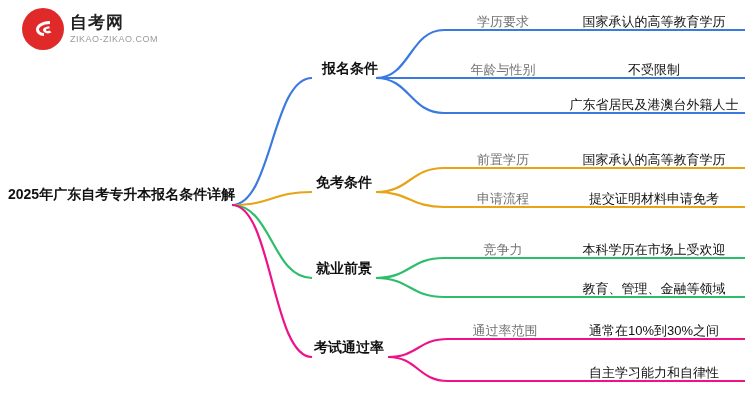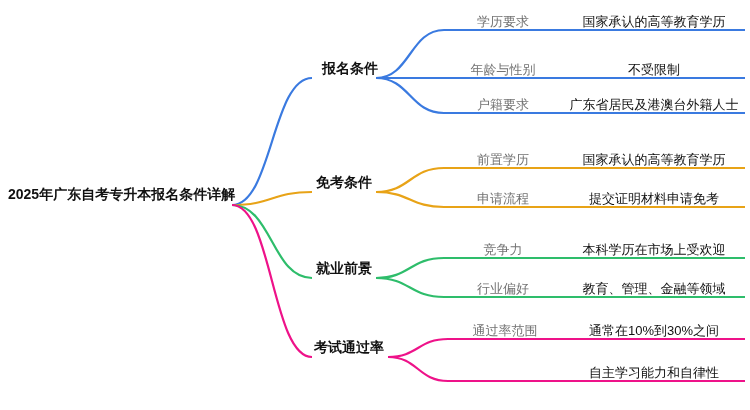--- a/index.html
+++ b/index.html
@@ -130,47 +130,57 @@
     <path d="M444,258 L745,258" fill="none" stroke="#2ebd6b" stroke-width="2.2"></path>
     <path d="M444,297 L745,297" fill="none" stroke="#2ebd6b" stroke-width="2.2"></path>
 
     <path d="M232,205 C272,205 272,357 312,357" fill="none" stroke="#ee1289" stroke-width="2.2"></path>
     <path d="M388,357 C418,357 418,339 448,339" fill="none" stroke="#ee1289" stroke-width="2.2"></path>
     <path d="M388,357 C418,357 418,381 448,381" fill="none" stroke="#ee1289" stroke-width="2.2"></path>
     <path d="M448,339 L745,339" fill="none" stroke="#ee1289" stroke-width="2.2"></path>
     <path d="M448,381 L745,381" fill="none" stroke="#ee1289" stroke-width="2.2"></path>
   </svg>
 
+  <div class="logo-wrap">
+    <div class="logo-mark">
+      <svg width="26" height="26" viewBox="0 0 26 26" xmlns="http://www.w3.org/2000/svg">
+        <path d="M20 5 C11 5 6 9.5 6 13.5 C6 17 9.5 20 14 20 L14 17 C11 17 9 15.4 9 13.5 C9 11.2 12.5 8 20 8 Z" fill="#ffffff"></path>
+        <path d="M19.5 10.5 C15.5 10.5 13 12.2 13 14 C13 15.8 15 17.4 17.8 17.4 C19.4 17.4 20.6 17 21.4 16.3 L19.6 14.6 C19.2 14.9 18.6 15.1 18 15.1 C16.8 15.1 16 14.5 16 13.9 C16 13.1 17.3 12.5 19.5 12.5 Z" fill="#ffffff"></path>
+      </svg>
+    </div>
+    <div class="logo-text">
+      <span class="logo-title">自考网</span>
+      <span class="logo-sub">ZIKAO-ZIKAO.COM</span>
+    </div>
+  </div>
 
   <div class="root-label">2025年广东自考专升本报名条件详解</div>
 
   <div class="branch" style="left:318px; top:60px; width:64px;">报名条件</div>
   <div class="branch" style="left:312px; top:174px; width:64px;">免考条件</div>
   <div class="branch" style="left:312px; top:260px; width:64px;">就业前景</div>
   <div class="branch" style="left:310px; top:339px; width:78px;">考试通过率</div>
 
   <div class="leaf-key" style="left:444px; top:13px; width:118px;">学历要求</div>
   <div class="leaf-val" style="left:562px; top:13px; width:184px;">国家承认的高等教育学历</div>
 
   <div class="leaf-key" style="left:444px; top:61px; width:118px;">年龄与性别</div>
   <div class="leaf-val" style="left:562px; top:61px; width:184px;">不受限制</div>
 
-  <div class="leaf-key" style="left:444px; top:96px; width:118px;">户籍要求</div>
   <div class="leaf-val" style="left:558px; top:96px; width:192px;">广东省居民及港澳台外籍人士</div>
 
   <div class="leaf-key" style="left:444px; top:151px; width:118px;">前置学历</div>
   <div class="leaf-val" style="left:562px; top:151px; width:184px;">国家承认的高等教育学历</div>
 
   <div class="leaf-key" style="left:444px; top:190px; width:118px;">申请流程</div>
   <div class="leaf-val" style="left:562px; top:190px; width:184px;">提交证明材料申请免考</div>
 
   <div class="leaf-key" style="left:444px; top:241px; width:118px;">竞争力</div>
   <div class="leaf-val" style="left:562px; top:241px; width:184px;">本科学历在市场上受欢迎</div>
 
-  <div class="leaf-key" style="left:444px; top:280px; width:118px;">行业偏好</div>
   <div class="leaf-val" style="left:562px; top:280px; width:184px;">教育、管理、金融等领域</div>
 
   <div class="leaf-key" style="left:448px; top:322px; width:114px;">通过率范围</div>
   <div class="leaf-val" style="left:562px; top:322px; width:184px;">通常在10%到30%之间</div>
 
   <div class="leaf-val" style="left:562px; top:364px; width:184px;">自主学习能力和自律性</div>
 
 </div>
 
 </body></html>

